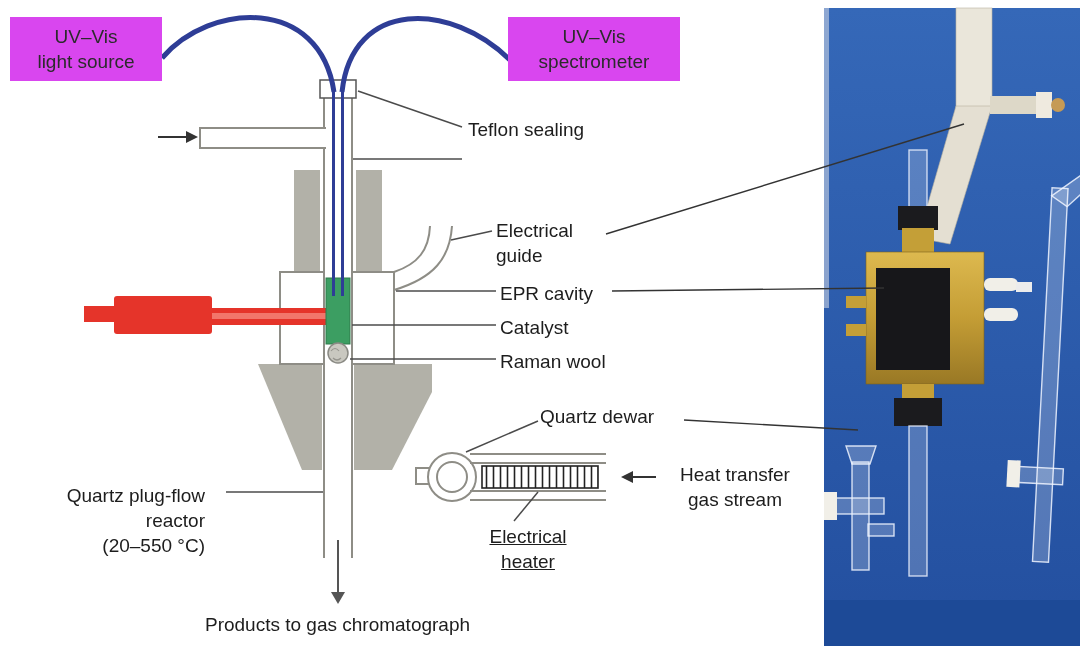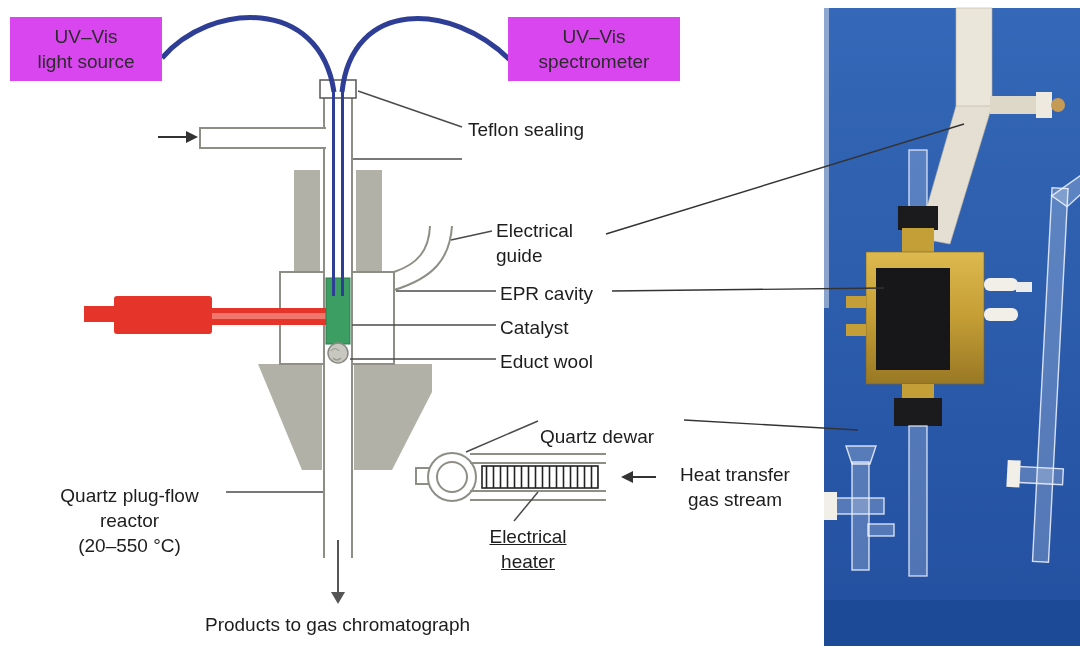--- a/index.html
+++ b/index.html
@@ -181,26 +181,26 @@
 <div class="label" style="left:468px; top:117px;">Teflon sealing</div>
 
 
 <div class="label" style="left:496px; top:218px;">Electrical
 guide</div>
 
 <div class="label" style="left:500px; top:281px;text-align:right;">EPR cavity</div>
 
 <div class="label" style="left:500px; top:315px;">Catalyst</div>
 
-<div class="label" style="left:500px; top:349px;">Educt wool</div>
-
-
-<div class="label" style="left:540px; top:404px;margin-top:20px;">Quartz dewar</div>
-
-<div class="label center" style="left:32px; top:483px; width:195px;">Quartz plug-flow
+<div class="label" style="left:500px; top:349px;">Raman wool</div>
+
+
+<div class="label" style="left:540px; top:404px;">Quartz dewar</div>
+
+<div class="label center" style="left:10px; top:483px; width:195px;text-align:right;">Quartz plug-flow
 reactor
 (20–550 °C)</div>
 
 <div class="label center" style="left:468px; top:524px; width:120px;text-decoration:underline;">Electrical
 heater</div>
 
 <div class="label center" style="left:165px; top:612px; width:345px;">Products to gas chromatograph</div>
 
 <div class="label center" style="left:660px; top:462px; width:150px;">Heat transfer
 gas stream</div>

